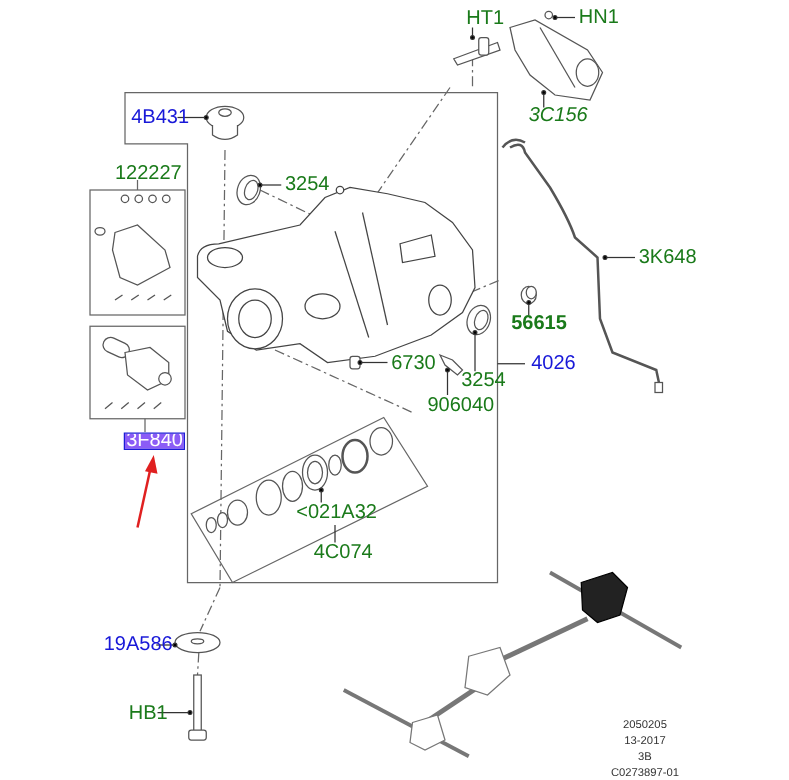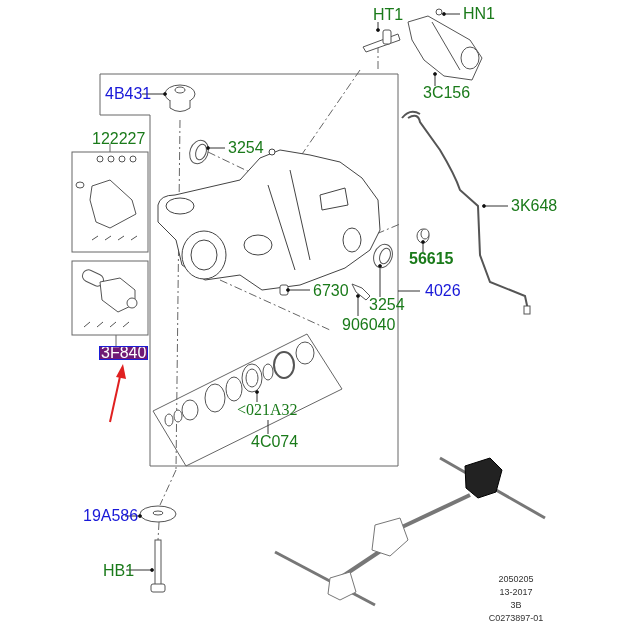--- a/index.html
+++ b/index.html
@@ -1,21 +1,21 @@
 <!DOCTYPE html>
 <html><head>
 <meta charset="utf-8">
 <style>
   html, body { margin:0; padding:0; background:#ffffff; }
   body { width:631px; height:624px; position:relative; overflow:hidden; font-family:"Liberation Sans", sans-serif; }
   svg#diagram { position:absolute; left:0; top:0; }
   .lbl { position:absolute; font-size:16px; font-weight:normal; line-height:12px; white-space:nowrap; font-family:"Liberation Sans", sans-serif; }
   .green { color:#1a7a1a; }
   .blue { color:#1818d8; }
-  .hl { background:#701a75; color:#ffffff; outline:1px solid #1c1cd6; padding:0 1px; }
+  .hl { background:#8b5cf6; color:#ffffff; outline:1px solid #1c1cd6; padding:0 1px; }
   .footer { position:absolute; font-size:9px; color:#333333; text-align:center; width:80px; line-height:12px; font-family:"Liberation Sans", sans-serif; }
 </style>
 </head>
 <body>
 
 <svg id="diagram" width="631" height="624" viewBox="0 0 631 624" xmlns="http://www.w3.org/2000/svg">
 
   <path d="M100 74 H398 V466 H150 V115 H100 Z" fill="none" stroke="#666" stroke-width="1"></path>
 
   <rect x="72" y="152" width="76" height="100" fill="none" stroke="#666" stroke-width="1"></rect>
@@ -184,32 +184,32 @@
   </g>
 
   <g>
     <line x1="110" y1="422" x2="121" y2="372" stroke="#e02020" stroke-width="2"></line>
     <polygon points="123,364 116,377 126,379" fill="#e02020"></polygon>
   </g>
 </svg>
 
 <span class="lbl green" style="left:373px;top:9px;">HT1</span>
 <span class="lbl green" style="left:463px;top:8px;">HN1</span>
-<span class="lbl green" style="left:423px;top:87px;">3C156</span>
+<span class="lbl green" style="left:423px;top:87px;font-style:italic;">3C156</span>
 <span class="lbl blue" style="left:105px;top:88px;">4B431</span>
 <span class="lbl green" style="left:92px;top:133px;text-align:right;">122227</span>
 <span class="lbl green" style="left:228px;top:142px;">3254</span>
 <span class="lbl green" style="left:511px;top:200px;">3K648</span>
 <span class="lbl green" style="left:409px;top:253px;font-weight:bold;">56615</span>
 <span class="lbl green" style="left:313px;top:285px;">6730</span>
 <span class="lbl green" style="left:369px;top:299px;">3254</span>
 <span class="lbl blue" style="left:425px;top:285px;">4026</span>
 <span class="lbl green" style="left:342px;top:319px;">906040</span>
 <span class="lbl hl" style="left:100px;top:347px;">3F840</span>
-<span class="lbl green" style="left:237px;top:404px;font-family:Liberation Serif, serif;">&lt;021A32</span>
+<span class="lbl green" style="left:237px;top:404px;">&lt;021A32</span>
 <span class="lbl green" style="left:251px;top:436px;">4C074</span>
 <span class="lbl blue" style="left:83px;top:510px;">19A586</span>
 <span class="lbl green" style="left:103px;top:565px;">HB1</span>
 
 <div class="footer" style="left:476px;top:573px;text-align:center;">2050205</div>
 <div class="footer" style="left:476px;top:586px;">13-2017</div>
 <div class="footer" style="left:476px;top:599px;">3B</div>
 <div class="footer" style="left:476px;top:612px;">C0273897-01</div>
 
 </body></html>

